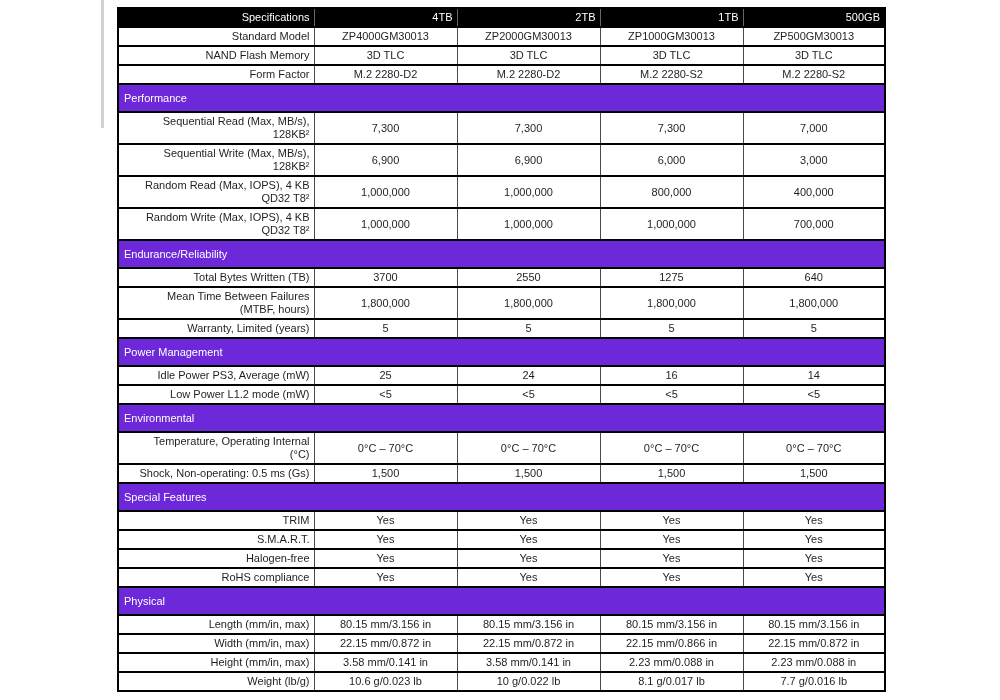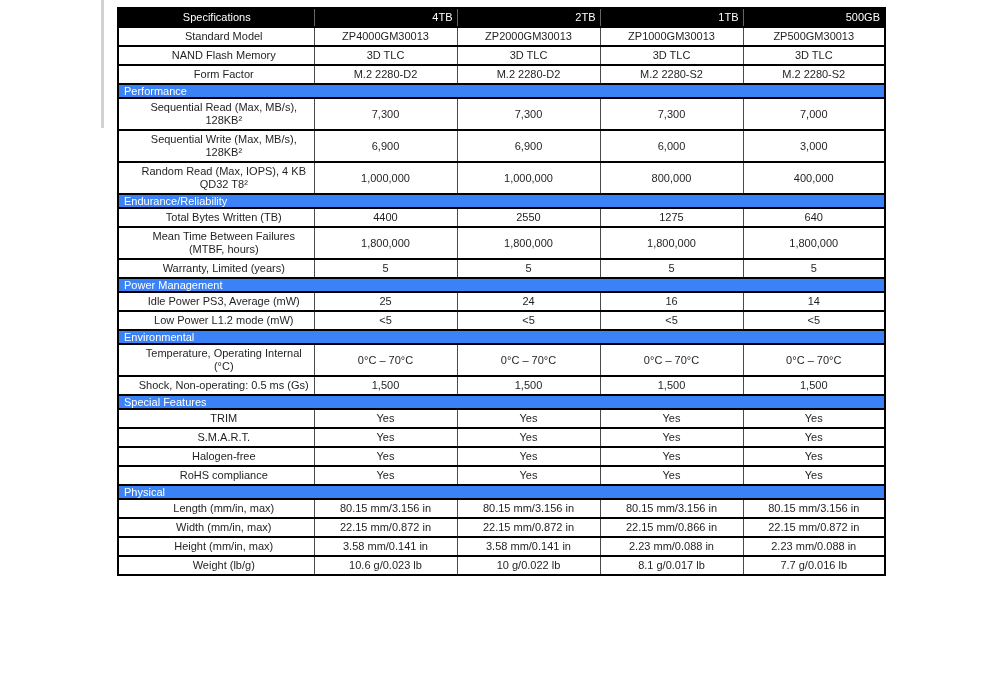--- a/index.html
+++ b/index.html
@@ -39,35 +39,35 @@
   }
   .spec-table thead th {
     background: #000000;
     color: #ffffff;
     height: 17px;
     border-left: 1px solid #666;
     border-right: 1px solid #666;
     text-align: right;
   }
   .spec-table thead th.first {
-    text-align: center;
+    text-align: right;
     padding-left: 5px;
   }
   .spec-table td.section-header {
-    background: #3b82f6;
+    background: #6d28d9;
     color: #ffffff;
     text-align: left;
-    padding: 0 5px;
+    padding: 7px 5px;
     line-height: 12px;
     height: 14px;
     border-left: none;
     border-right: none;
   }
   .spec-table td.label-cell {
-    text-align: center;
+    text-align: right;
     padding-left: 19px;
     background: #ffffff;
   }
   .spec-table td.value-cell {
     text-align: center;
     background: #ffffff;
   }
 </style>
 </head>
 <body>
@@ -132,25 +132,32 @@
           <td class="value-cell">3,000</td>
         </tr>
         <tr>
           <td class="label-cell">Random Read (Max, IOPS), 4 KB QD32 T8²</td>
           <td class="value-cell">1,000,000</td>
           <td class="value-cell">1,000,000</td>
           <td class="value-cell">800,000</td>
           <td class="value-cell">400,000</td>
         </tr>
         <tr>
+          <td class="label-cell">Random Write (Max, IOPS), 4 KB QD32 T8²</td>
+          <td class="value-cell">1,000,000</td>
+          <td class="value-cell">1,000,000</td>
+          <td class="value-cell">1,000,000</td>
+          <td class="value-cell">700,000</td>
+        </tr>
+        <tr>
           <td colspan="5" class="section-header">Endurance/Reliability</td>
         </tr>
         <tr>
           <td class="label-cell">Total Bytes Written (TB)</td>
-          <td class="value-cell">4400</td>
+          <td class="value-cell">3700</td>
           <td class="value-cell">2550</td>
           <td class="value-cell">1275</td>
           <td class="value-cell">640</td>
         </tr>
         <tr>
           <td class="label-cell">Mean Time Between Failures (MTBF, hours)</td>
           <td class="value-cell">1,800,000</td>
           <td class="value-cell">1,800,000</td>
           <td class="value-cell">1,800,000</td>
           <td class="value-cell">1,800,000</td>

